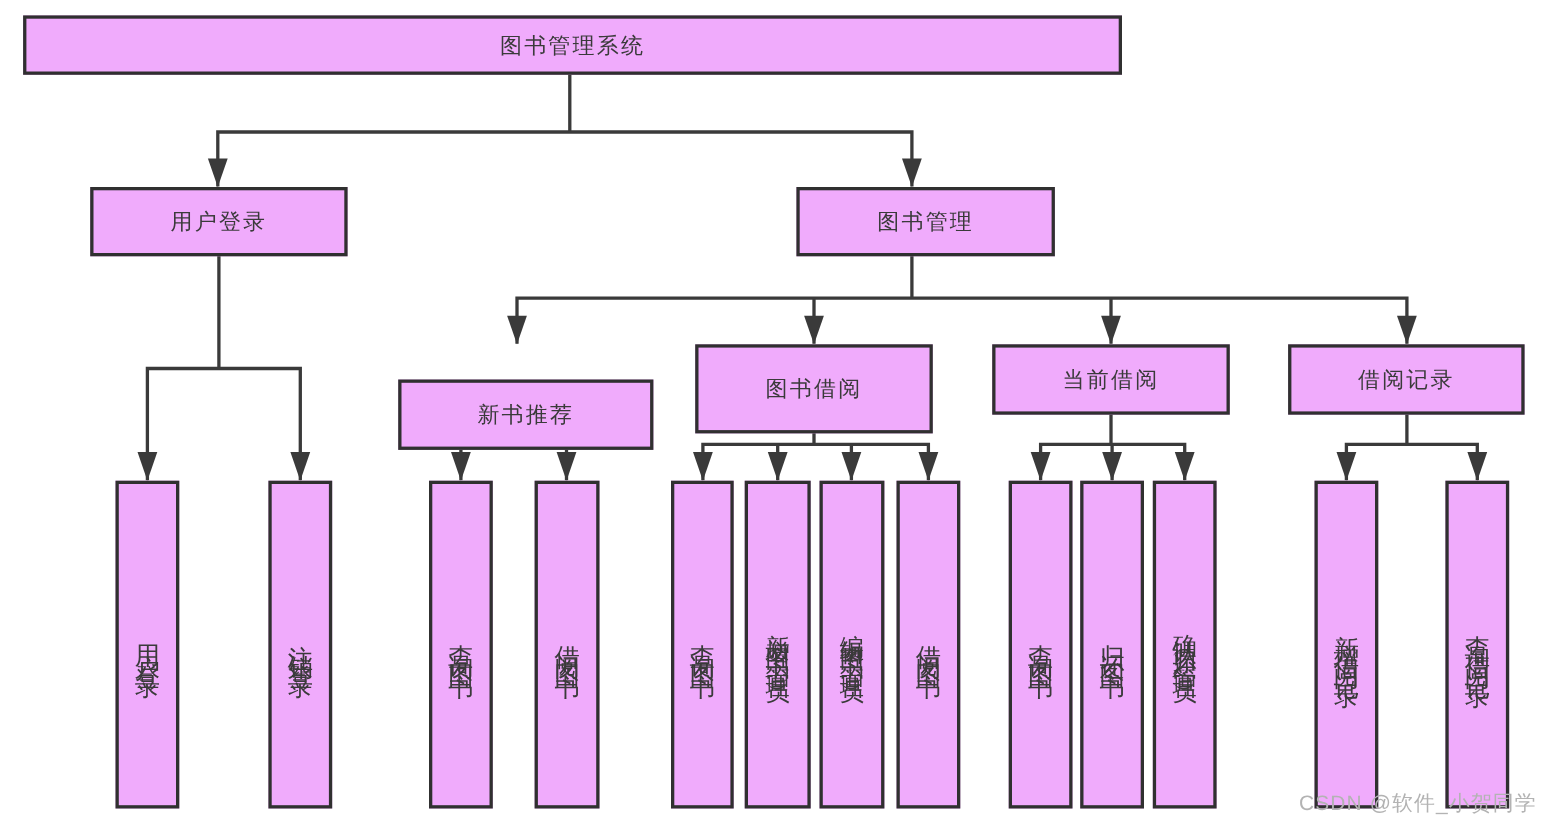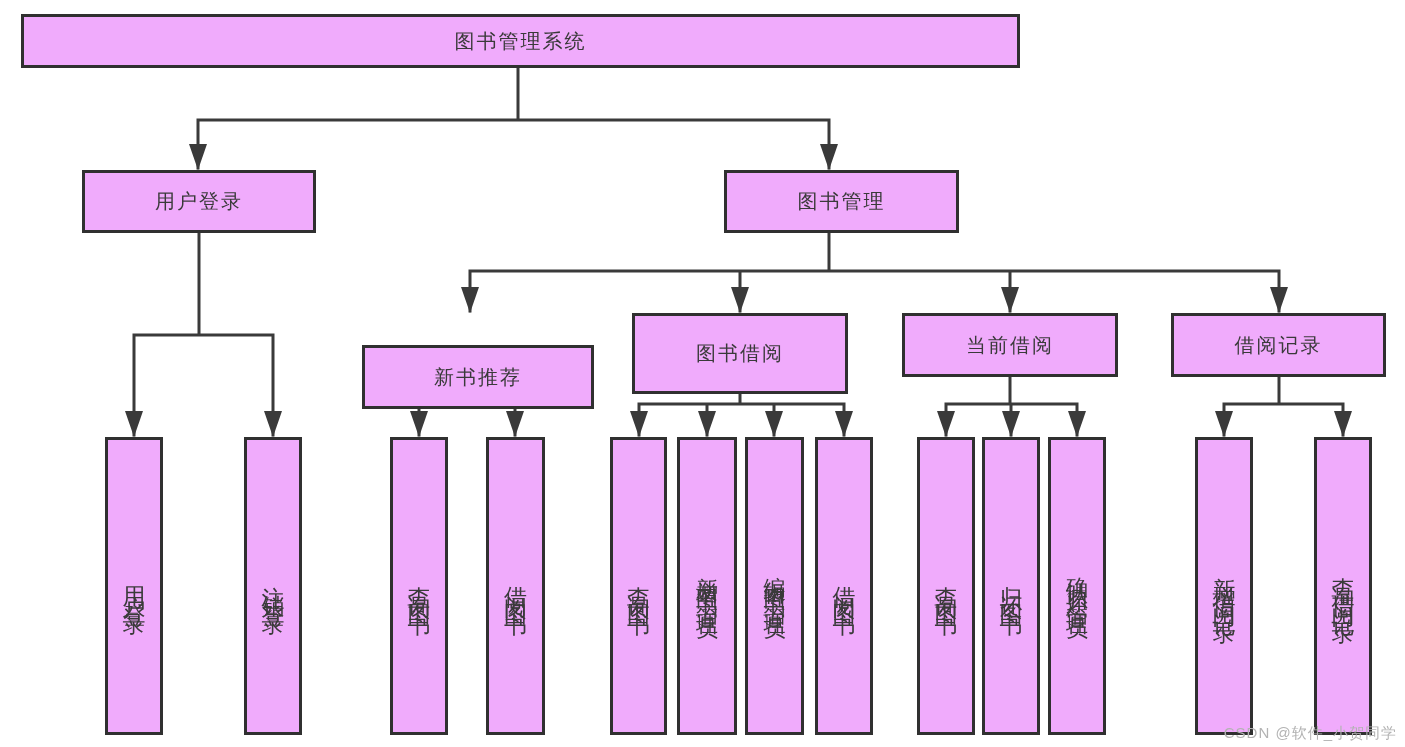--- a/index.html
+++ b/index.html
@@ -32,21 +32,21 @@
     writing-mode: vertical-rl;
     font-size: 23px;
     letter-spacing: 9px;
     line-height: 1;
   }
   .v-node.dense { font-size: 22px; letter-spacing: 6px; }
   .watermark {
     position: absolute;
     right: 8px;
     bottom: 4px;
-    font-size: 15px;
+    font-size: 19px;
     color: #b3b3b3;
     letter-spacing: 1px;
     white-space: nowrap;
   }
 </style>
 </head>
 <body>
 
 <div class="canvas">
 

